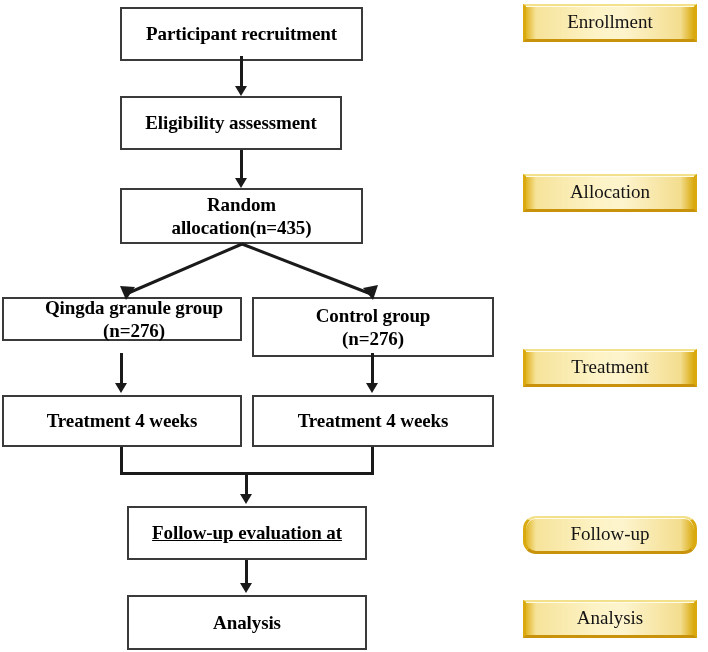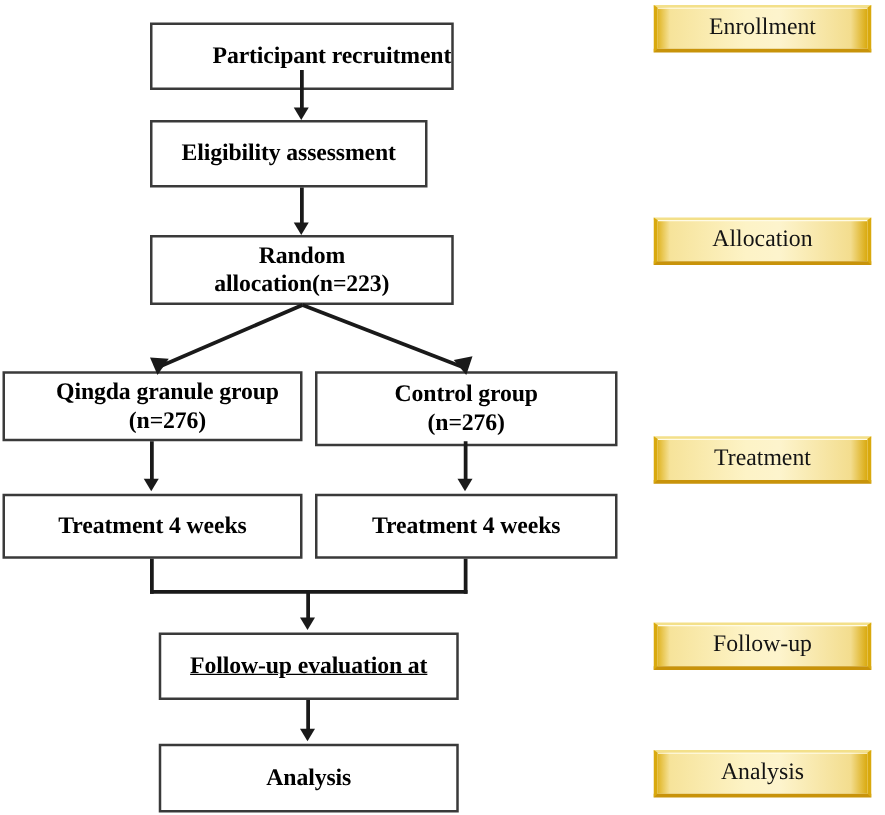--- a/index.html
+++ b/index.html
@@ -77,34 +77,34 @@
         #f3dd8e 92%, #d9a90d 100%);
     box-shadow: inset 0 1px 0 #fffbe6;
   }
   .stage-label { position: relative; top: -1px; }
 </style>
 </head>
 <body>
 
 <div id="canvas">
 
-  <div class="node" style="left:120px; top:18px; width:243px; height:54px;justify-content:flex-end;">
+  <div class="node" style="left:120px; top:7px; width:243px; height:54px;">
     <span>Participant recruitment</span>
   </div>
 
   <div class="node" style="left:120px; top:96px; width:222px; height:54px;">
     <span>Eligibility assessment</span>
   </div>
 
   <div class="node" style="left:120px; top:188px; width:243px; height:56px; flex-direction:column;">
     <span>Random</span>
-    <span>allocation(n=223)</span>
+    <span>allocation(n=435)</span>
   </div>
 
-  <div class="node" style="left:2px; top:297px; width:240px; height:56px; flex-direction:column;padding-left:24px;">
+  <div class="node" style="left:2px; top:297px; width:240px; height:44px; flex-direction:column;padding-left:24px;">
     <span>Qingda granule group</span>
     <span>(n=276)</span>
   </div>
 
   <div class="node" style="left:252px; top:297px; width:242px; height:60px; flex-direction:column;">
     <span>Control group</span>
     <span>(n=276)</span>
   </div>
 
   <div class="node" style="left:2px; top:395px; width:240px; height:52px;">
@@ -157,21 +157,21 @@
   </div>
 
   <div class="stage" style="left:523px; top:174px;">
     <span class="stage-label">Allocation</span>
   </div>
 
   <div class="stage" style="left:523px; top:349px;">
     <span class="stage-label">Treatment</span>
   </div>
 
-  <div class="stage" style="left:523px; top:498px;">
+  <div class="stage" style="left:523px; top:516px;border-radius:13px;">
     <span class="stage-label">Follow-up</span>
   </div>
 
   <div class="stage" style="left:523px; top:600px;">
     <span class="stage-label">Analysis</span>
   </div>
 
 </div>
 
 </body></html>

